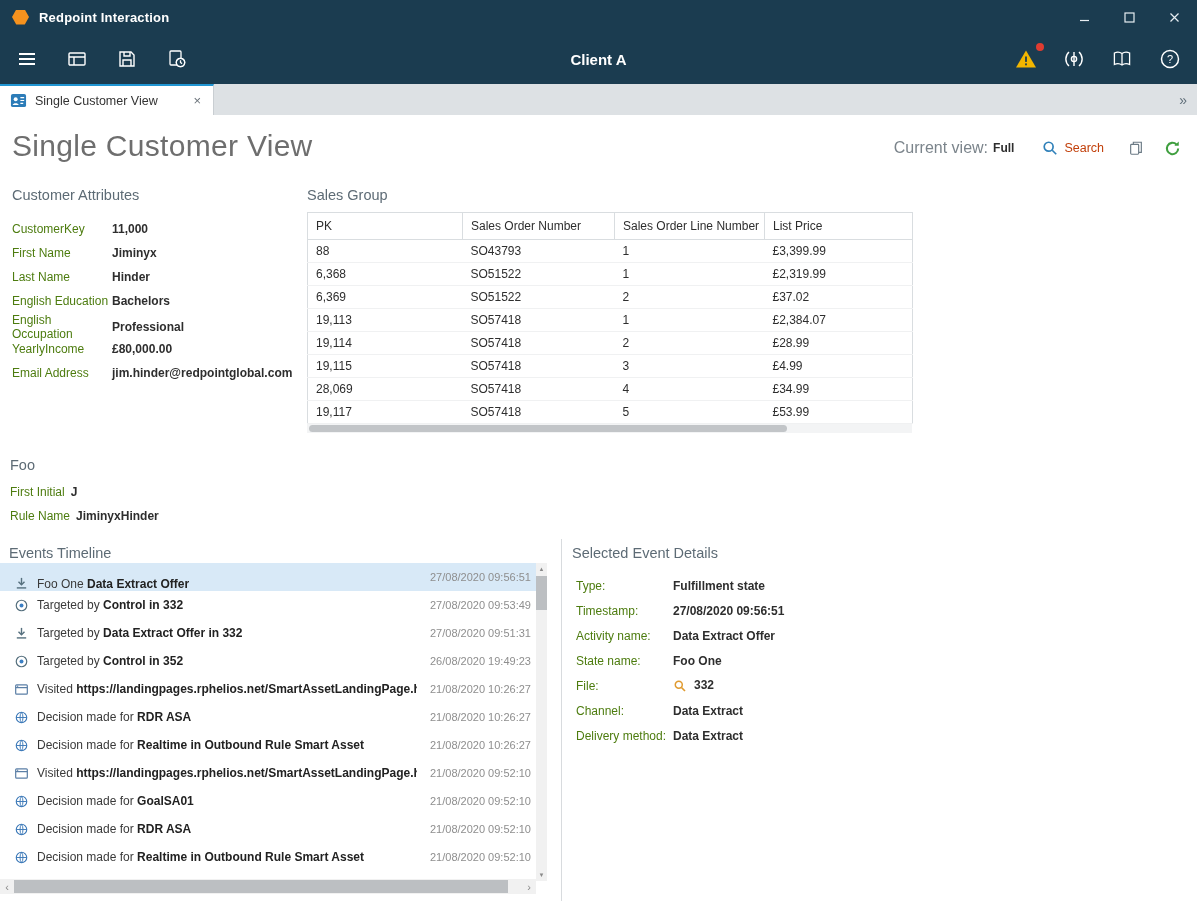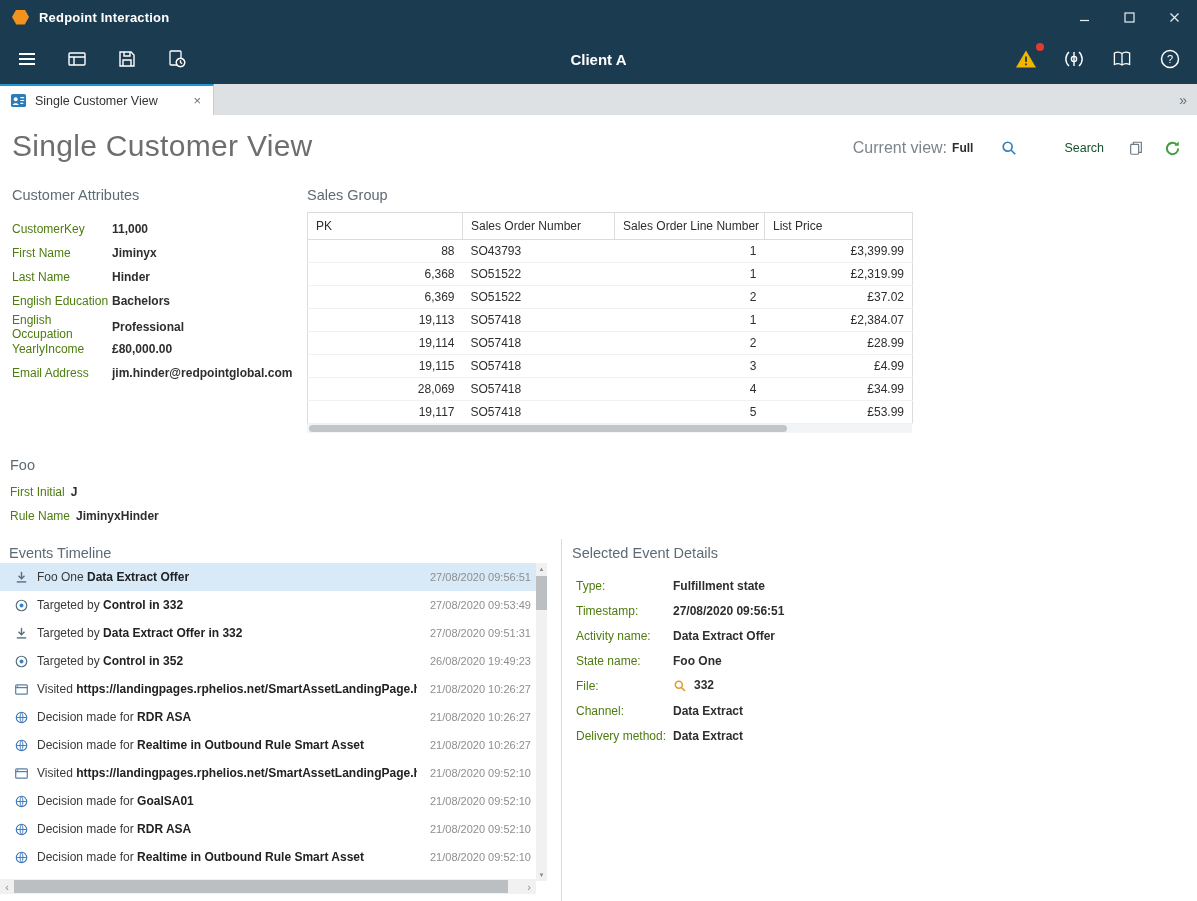--- a/index.html
+++ b/index.html
@@ -30,56 +30,56 @@
   .tab-close { color: #6b737a; font-size: 13px; padding: 0 2px; }
   .tab-overflow { position: absolute; right: 10px; top: 0; height: 31px; display: flex; align-items: center; color: #5f6e79; font-size: 14px; }
 
   
   .pageheader { position: absolute; left: 0; top: 115px; right: 0; height: 66px; background: #fff; }
   .page-title { position: absolute; left: 12px; top: 14px; font-size: 30px; font-weight: 300; color: #6e6e6e; letter-spacing: .3px; }
   .header-tools { position: absolute; right: 16px; top: 24px; display: flex; align-items: center; }
   .cv-label { color: #7b848b; font-size: 16px; }
   .cv-value { color: #2e2e2e; font-size: 12px; font-weight: 700; margin-left: 5px; margin-right: 28px; }
   .search-btn { display: flex; align-items: center; gap: 6px; margin-right: 24px; }
-  .search-label { font-size: 12.5px; color: #14532d; margin-left: 41px; }
+  .search-label { font-size: 12.5px; color: #c2410c; }
   .hdr-icon { display: flex; align-items: center; margin-right: 20px; }
   .hdr-icon:last-child { margin-right: 0; }
 
   
   .content { position: absolute; left: 0; top: 181px; right: 0; bottom: 0; background: #fff; }
   .sec-title { font-size: 14.5px; color: #5d6b75; font-weight: 400; }
 
   
   .kv-label { color: #4d7c0f; }
   .kv-value { color: #2e2e2e; font-weight: 700; }
 
   .customer-attrs { position: absolute; left: 12px; top: 6px; width: 292px; }
   .customer-attrs .fields { margin-top: 14px; }
   .customer-attrs .kv-row { display: grid; grid-template-columns: 100px 1fr; height: 24px; align-items: center; font-size: 12px; }
 
   .sales-group { position: absolute; left: 307px; top: 6px; width: 605px; }
   .sales-table-wrap { margin-top: 9px; }
   .sales-table { border-collapse: collapse; width: 605px; table-layout: fixed; font-size: 12px; border: 1px solid #d9dde0; }
   .sales-table th { border: 1px solid #d9dde0; font-weight: 400; padding: 6px 8px; text-align: left; color: #2e2e2e; white-space: nowrap; overflow: hidden; }
   .sales-table td { padding: 4px 8px; border-bottom: 1px solid #f0f1f2; color: #2e2e2e; white-space: nowrap; }
-  .al-right { text-align: right; } .al-left { text-align: left; }
+  .al-right { text-align: left; } .al-left { text-align: left; }
   .sales-hscroll { position: relative; width: 605px; height: 9px; background: #f3f4f5; }
   .sales-hscroll .thumb { position: absolute; left: 2px; top: 1px; height: 7px; width: 478px; background: #c2c5c8; border-radius: 4px; }
 
   .foo-section { position: absolute; left: 10px; top: 276px; }
   .foo-section .fields { margin-top: 7px; }
   .foo-section .kv-row { height: 24px; line-height: 24px; font-size: 12px; }
   .foo-section .kv-label { margin-right: 6px; }
 
   
   .events { position: absolute; left: 0; top: 358px; width: 561px; bottom: 0; }
   .events .sec-title { position: absolute; left: 9px; top: 6px; }
   .events-list { position: absolute; left: 0; top: 24px; width: 536px; }
   .event-row { height: 28px; display: flex; align-items: center; position: relative; padding-left: 13px; font-size: 12px; color: #3a3a3a; }
-  .event-row.selected { background: #d8e9f7; }
+  .event-row.selected { background: #d8e9f7; align-items: flex-end; }
   .ev-icon { width: 16px; height: 16px; display: flex; align-items: center; justify-content: center; flex: 0 0 auto; }
   .ev-text { margin-left: 8px; white-space: nowrap; overflow: hidden; width: 380px; }
   .ev-name { font-weight: 700; color: #222; }
   .ev-time { position: absolute; left: 430px; top: 50%; transform: translateY(-50%); font-size: 11px; color: #8e8e8e; white-space: nowrap; }
 
   .vscroll { position: absolute; left: 536px; top: 24px; width: 11px; height: 318px; background: #f1f1f1; }
   .vscroll .arrow { position: absolute; left: 0; width: 11px; height: 12px; color: #8a8a8a; font-size: 6px; display: flex; align-items: center; justify-content: center; }
   .vscroll .up { top: 0; } .vscroll .down { bottom: 0; }
   .vscroll .thumb { position: absolute; left: 0; top: 13px; width: 11px; height: 34px; background: #bcbfc2; }
 

